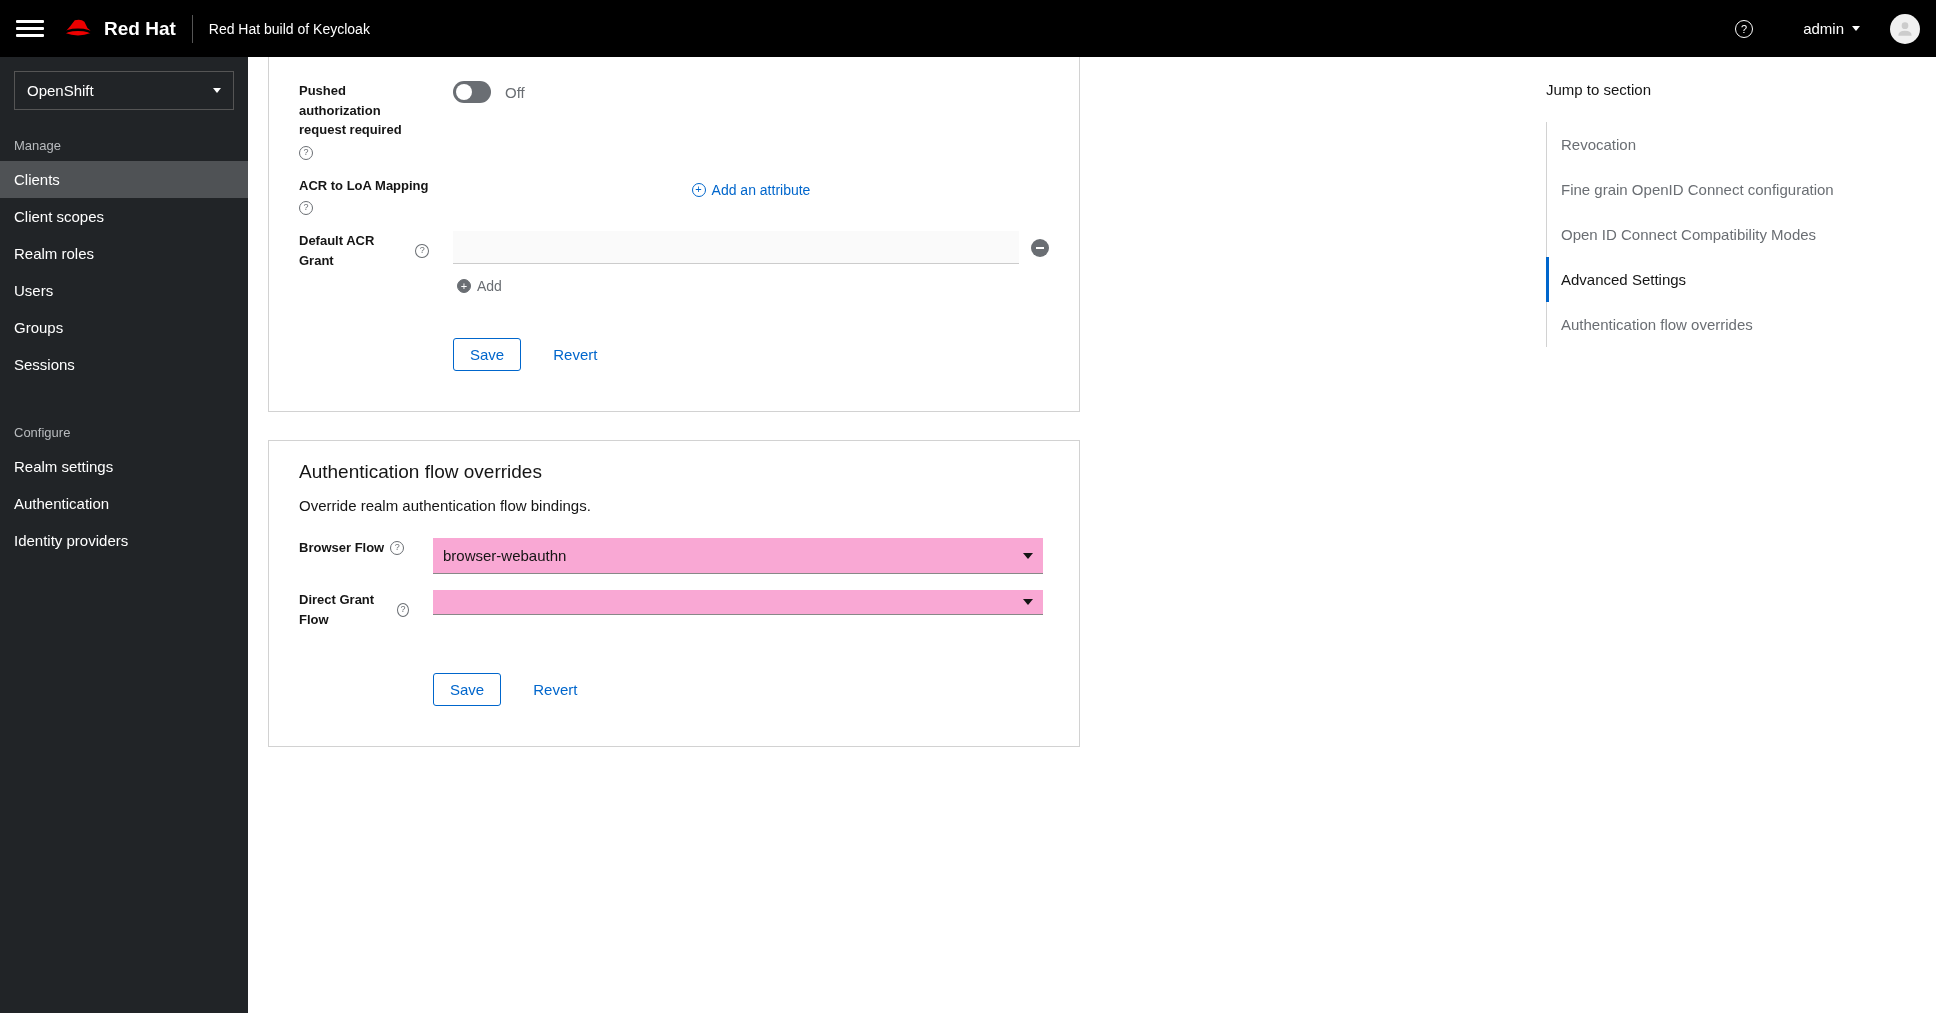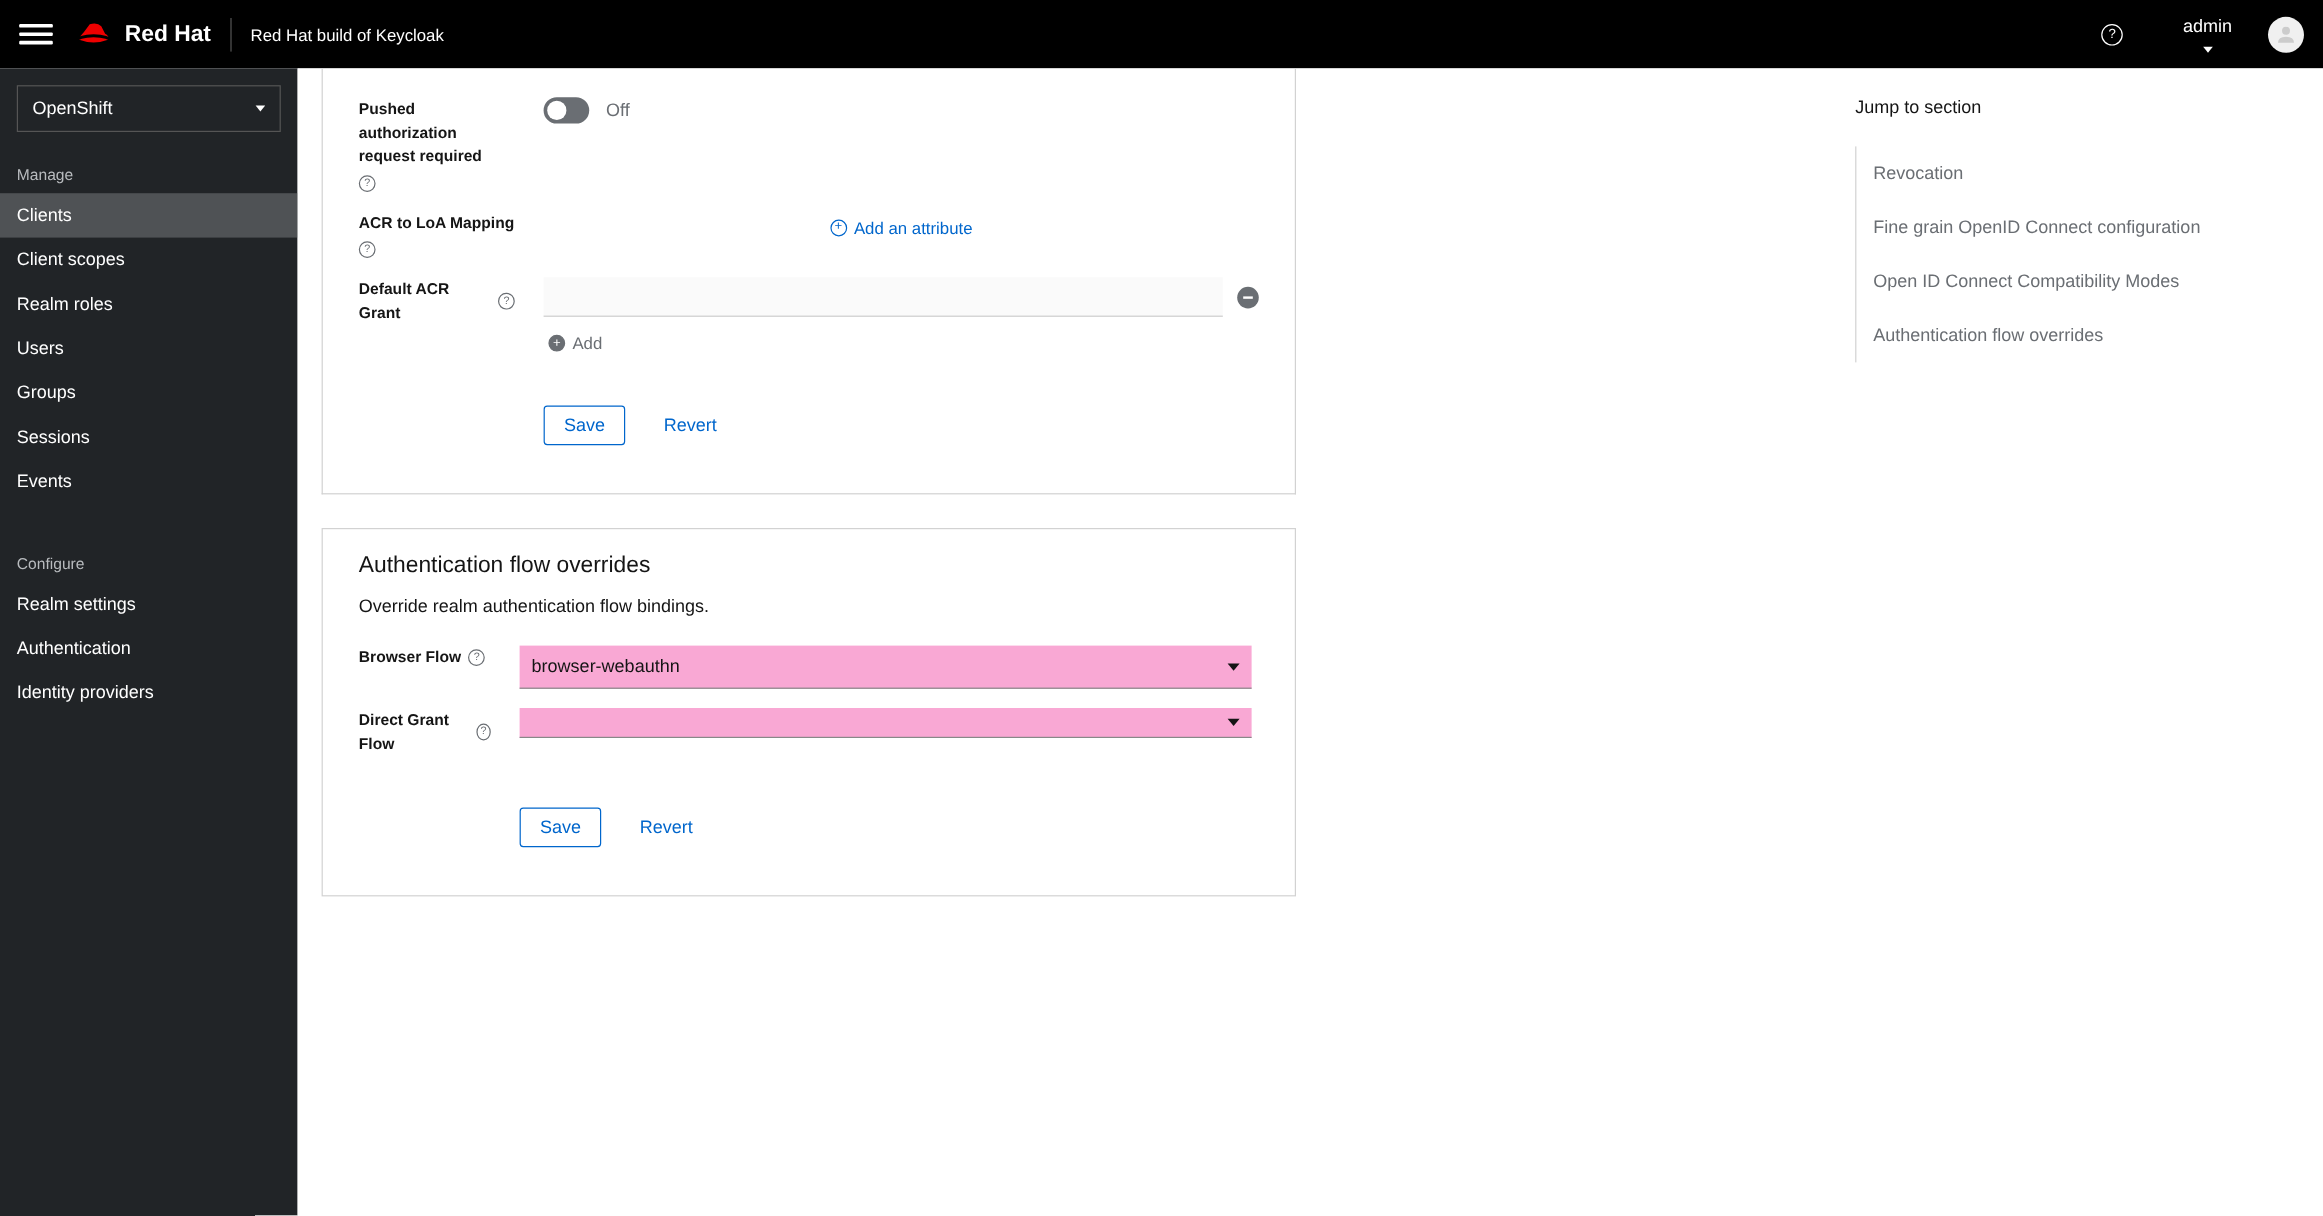--- a/index.html
+++ b/index.html
@@ -9,21 +9,21 @@
 .header { background: #000; height: 57px; display: flex; align-items: center; padding: 0 16px; color: #fff; }
 .hamburger { width: 28px; height: 28px; display: flex; flex-direction: column; justify-content: center; gap: 4px; cursor: pointer; margin-right: 18px; }
 .hamburger span { height: 3px; background: #fff; border-radius: 1px; }
 .brand { display: flex; align-items: center; gap: 10px; }
 .fedora { width: 32px; height: 24px; }
 .brand-text { font-size: 19px; font-weight: 600; }
 .divider-v { width: 1px; height: 28px; background: #555; margin: 0 16px; }
 .product { font-size: 14px; font-weight: 500; }
 .header-spacer { flex: 1; }
 .help-icon { width: 18px; height: 18px; border: 1.5px solid #fff; border-radius: 50%; display: flex; align-items: center; justify-content: center; font-size: 11px; margin-right: 50px; cursor: pointer; }
-.user-menu { display: flex; align-items: center; gap: 8px; cursor: pointer; margin-right: 30px; font-size: 15px; flex-direction: column; }
+.user-menu { display: flex; align-items: center; gap: 8px; cursor: pointer; margin-right: 30px; font-size: 15px; }
 .caret-down { width: 0; height: 0; border-left: 4px solid transparent; border-right: 4px solid transparent; border-top: 5px solid #fff; }
 .avatar { width: 30px; height: 30px; border-radius: 50%; background: #f0f0f0; display: flex; align-items: center; justify-content: center; }
 .avatar svg { width: 20px; height: 20px; fill: #ccc; }
 
 
 .layout { display: flex; height: calc(100vh - 57px); }
 .sidebar { width: 248px; background: #212427; color: #fff; overflow-y: auto; padding-top: 14px; }
 .realm-selector { margin: 0 14px 14px 14px; border: 1px solid #555; padding: 10px 12px; display: flex; justify-content: space-between; align-items: center; cursor: pointer; font-size: 15px; }
 .nav-section { font-size: 13px; color: #b8bbbe; padding: 14px 14px 8px 14px; }
 .nav-item { padding: 10px 14px; font-size: 15px; cursor: pointer; color: #fff; }
@@ -126,21 +126,20 @@
       <span>OpenShift</span>
       <span class="caret-down"></span>
     </div>
     <div class="nav-section">Manage</div>
     <div class="nav-item active">Clients</div>
     <div class="nav-item">Client scopes</div>
     <div class="nav-item">Realm roles</div>
     <div class="nav-item">Users</div>
     <div class="nav-item">Groups</div>
     <div class="nav-item">Sessions</div>
-    <div class="nav-item">Events</div>
     <div class="nav-section" style="margin-top:28px">Configure</div>
     <div class="nav-item">Realm settings</div>
     <div class="nav-item">Authentication</div>
     <div class="nav-item">Identity providers</div>
   </div>
 
   <div class="main">
     <div class="content">
 
       <div class="card" style="border-top:none; margin-top:0; padding-top:8px;">
@@ -239,17 +238,18 @@
       </div>
 
     </div>
 
     <div class="jump">
       <div class="jump-title">Jump to section</div>
       <div class="jump-list">
         <div class="jump-item">Revocation</div>
         <div class="jump-item">Fine grain OpenID Connect configuration</div>
         <div class="jump-item">Open ID Connect Compatibility Modes</div>
+        <div class="jump-item active">Advanced Settings</div>
         <div class="jump-item">Authentication flow overrides</div>
       </div>
     </div>
   </div>
 </div>
 
 </body></html>

